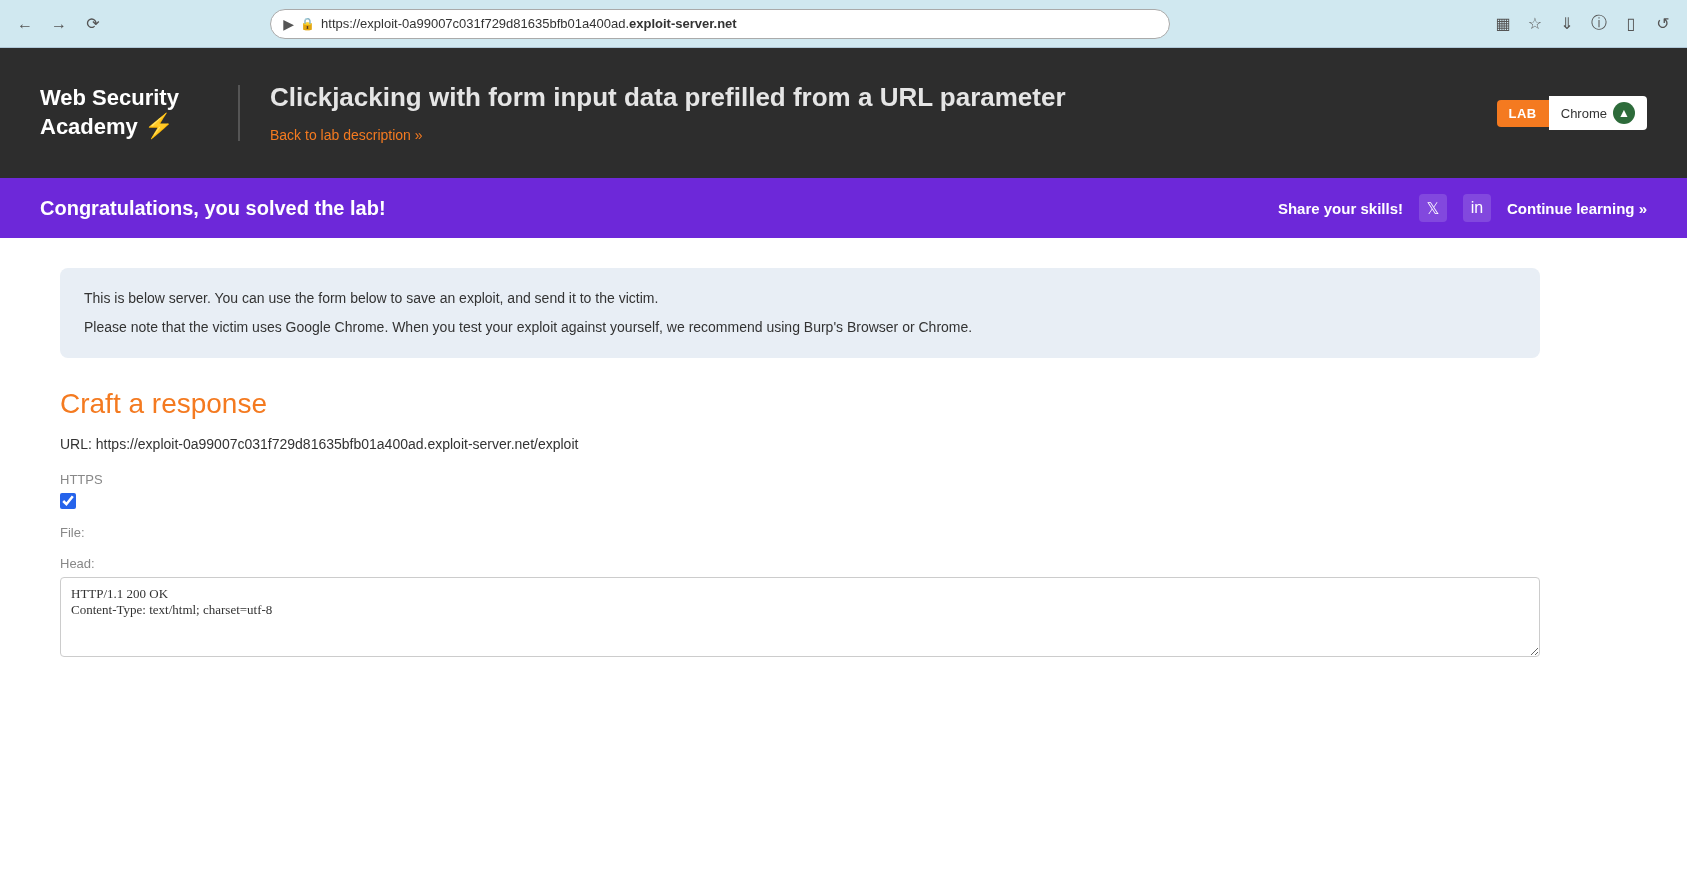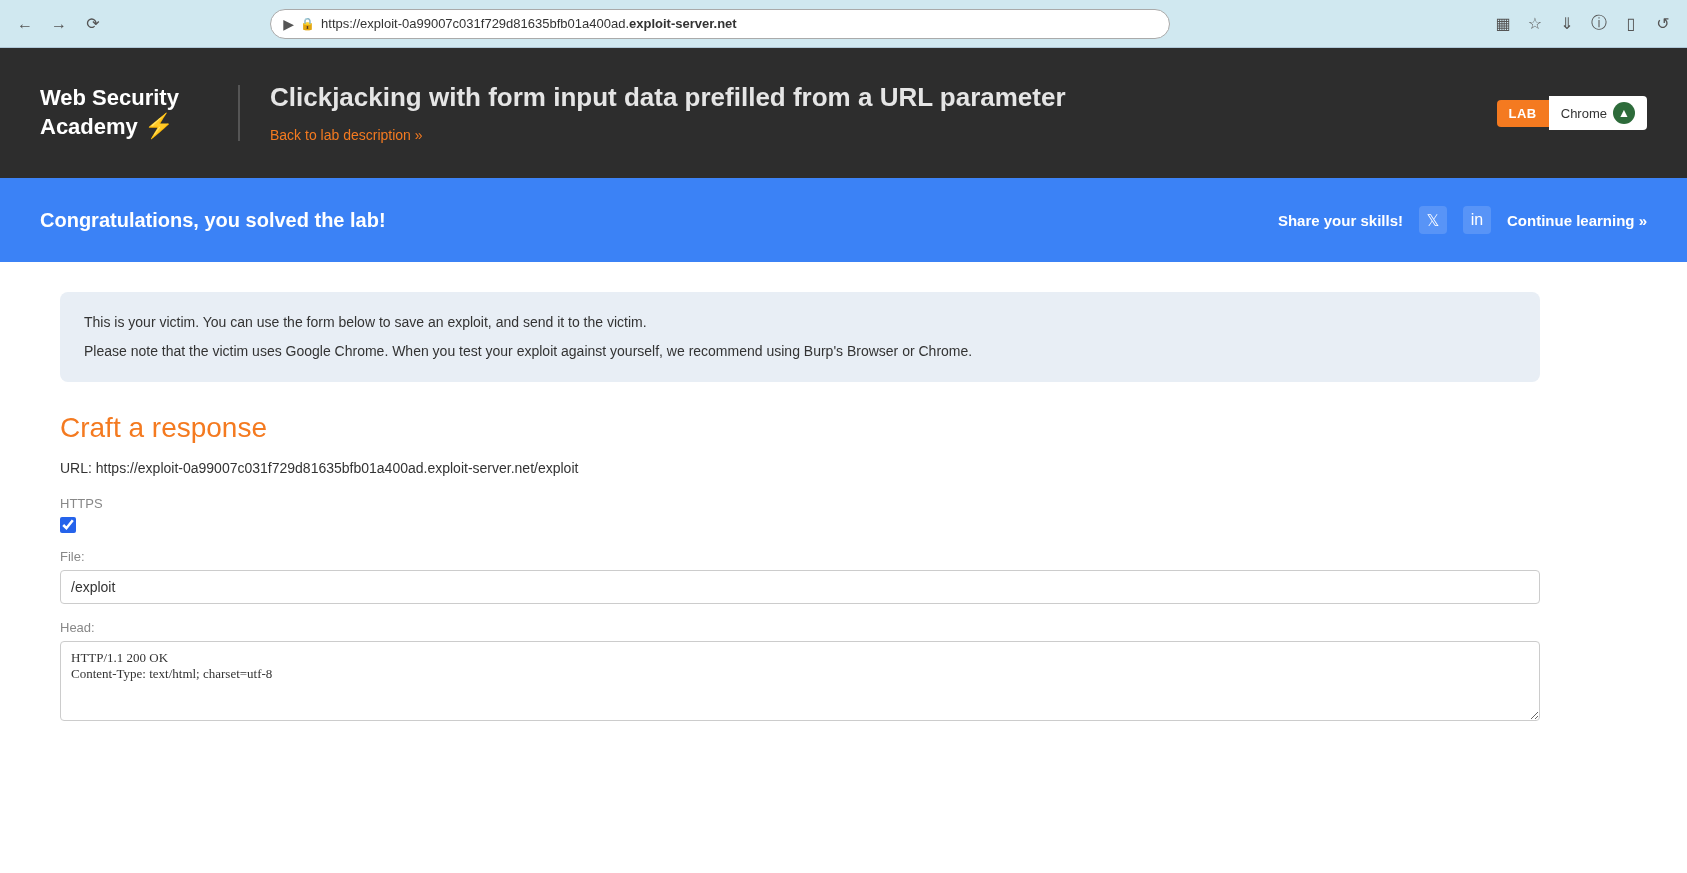--- a/index.html
+++ b/index.html
@@ -117,22 +117,22 @@
       width: 22px; height: 22px;
       background: #2d6b3a;
       border-radius: 50%;
       display: flex; align-items: center; justify-content: center;
       color: white;
       font-size: 12px;
     }
 
     
     .success-banner {
-      background: #3b82f6;
-      padding: 28px 40px;
+      background: #6d28d9;
+      padding: 16px 40px;
       display: flex;
       align-items: center;
       justify-content: space-between;
     }
     .success-text {
       color: white;
       font-size: 20px;
       font-weight: bold;
     }
     .banner-right {
@@ -280,37 +280,36 @@
     <span class="share-label">Share your skills!</span>
     <div class="social-icon">𝕏</div>
     <div class="social-icon">in</div>
     <span class="continue-link">Continue learning »</span>
   </div>
 </div>
 
 <div class="main-content">
 
   <div class="info-box">
-    <p>This is your victim. You can use the form below to save an exploit, and send it to the victim.</p>
+    <p>This is below server. You can use the form below to save an exploit, and send it to the victim.</p>
     <p>Please note that the victim uses Google Chrome. When you test your exploit against yourself, we recommend using Burp's Browser or Chrome.</p>
   </div>
 
   <div>
     <div class="section-title">Craft a response</div>
 
     <div class="url-line">
       <span>URL:</span>
       <span>https://exploit-0a99007c031f729d81635bfb01a400ad.exploit-server.net/exploit</span>
     </div>
 
     <div class="field-label">HTTPS</div>
     <div class="checkbox-row">
       <input type="checkbox" class="checkbox-input" checked="" style="">
     </div>
 
     <div class="field-label">File:</div>
-    <input type="text" class="text-input" value="/exploit" style="">
 
     <div class="field-label">Head:</div>
     <textarea class="text-input" style="">HTTP/1.1 200 OK
 Content-Type: text/html; charset=utf-8</textarea>
   </div>
 </div>
 
 </body></html>

